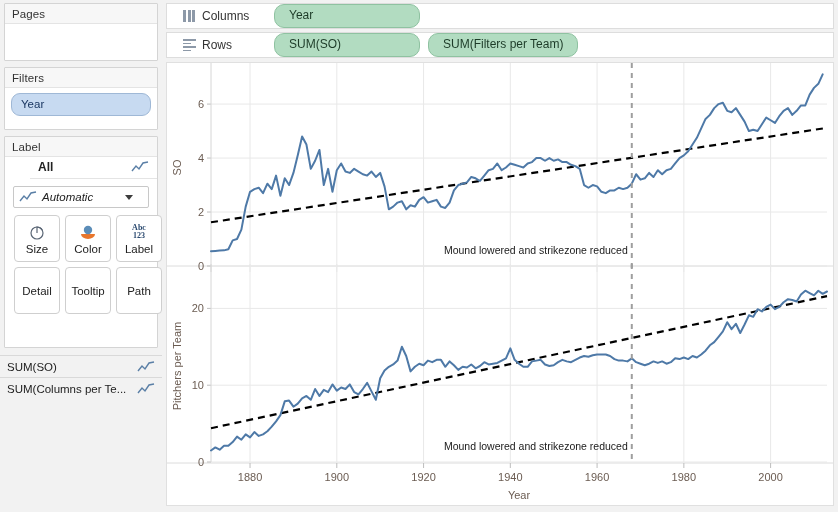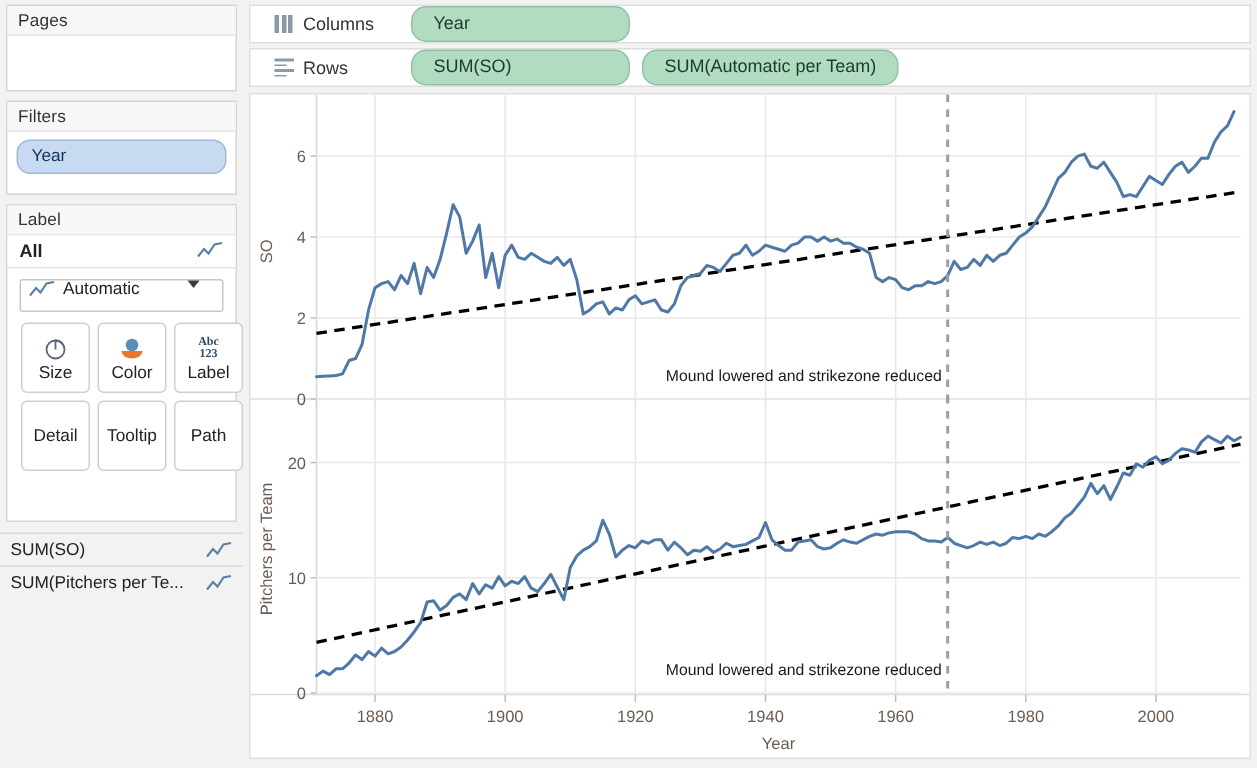--- a/index.html
+++ b/index.html
@@ -67,34 +67,36 @@
     white-space: nowrap;
   }
 
   
   #marks-card { margin-bottom: 0; }
   .marks-all-row {
     display: flex; align-items: center; justify-content: space-between;
     padding: 3px 8px 4px 8px;
     border-bottom: 1px solid #e4e4e4;
     background: #ffffff;
+    margin-left: 25px;
   }
   .marks-all-label { font-size: 12px; font-weight: bold; color: #222; }
 
   .mark-type-select {
-    display: flex; align-items: flex-start;
+    display: flex; align-items: center;
     margin: 7px 8px 7px 8px;
     height: 22px;
     border: 1px solid #c8c8c8;
     background: #ffffff;
     border-radius: 2px;
     font-size: 11.5px;
     color: #222;
     padding: 0 12px 0 5px;
     box-sizing: border-box;
+    font-style: italic;
   }
   .mark-type-select .lbl { flex: 1; margin-left: 5px; }
   .caret {
     width: 0; height: 0;
     border-left: 4px solid transparent;
     border-right: 4px solid transparent;
     border-top: 5px solid #3c3c3c;
     margin-right: 3px;
   }
 
@@ -286,21 +288,21 @@
     <div style="position:absolute; left:0; top:355px; width:162px;">
       <div class="field-row">
         <span>SUM(SO)</span>
         <span>
           <svg class="spark" viewBox="0 0 18 12">
               <polyline points="1,10 5,5 8,8 12,2 17,1" fill="none" stroke="#5a7fa6" stroke-width="1.4"></polyline>
             </svg>
         </span>
       </div>
       <div class="field-row">
-        <span>SUM(Pitchers per Te...</span>
+        <span>SUM(Columns per Te...</span>
         <span>
           <svg class="spark" viewBox="0 0 18 12">
               <polyline points="1,10 5,5 8,8 12,2 17,1" fill="none" stroke="#5a7fa6" stroke-width="1.4"></polyline>
             </svg>
         </span>
       </div>
     </div>
   </div>
 
   <div id="viz">
@@ -320,21 +322,21 @@
     <div class="shelf-row">
       <span class="shelf-icon rows">
         <span class="rw"></span>
           <span class="rw s"></span>
           <span class="rw"></span>
           <span class="rw s"></span>
       </span>
       <span class="shelf-label">Rows</span>
       <span class="shelf-pills">
         <span class="pill-green" style="min-width:146px">SUM(SO)</span>
-        <span class="pill-green" style="min-width:146px">SUM(Automatic per Team)</span>
+        <span class="pill-green" style="min-width:146px">SUM(Filters per Team)</span>
       </span>
     </div>
 
     <div id="chart-panel">
       <svg id="chart-svg" width="666" height="442" viewBox="0 0 666 442">
           <line x1="0" y1="203" x2="666" y2="203" class="panel-sep"></line>
           <line x1="0" y1="400" x2="666" y2="400" class="panel-sep"></line>
           <line x1="44" y1="203" x2="660" y2="203" class="gridline"></line>
           <text x="37" y="207" text-anchor="end" class="axis-text">0</text>
           <line x1="40" y1="203" x2="44" y2="203" stroke="#bdbdbd" stroke-width="1"></line>

